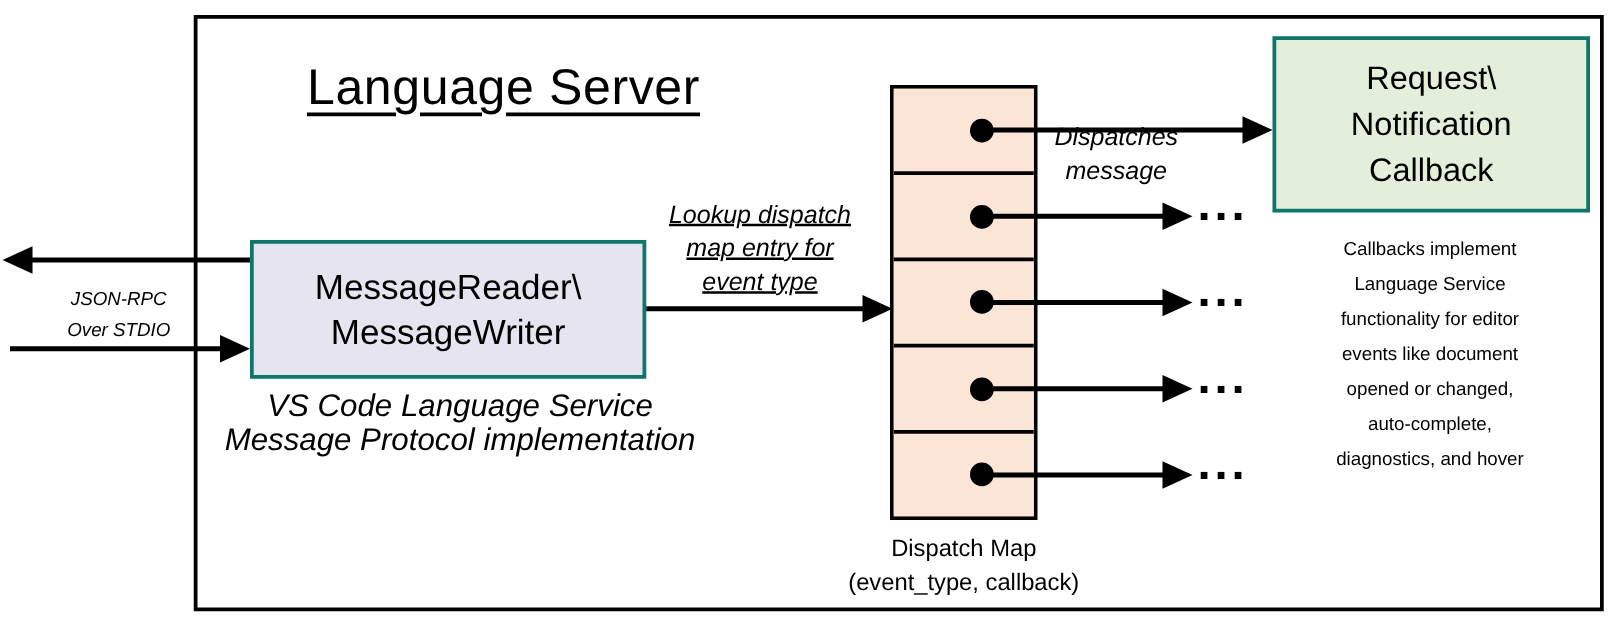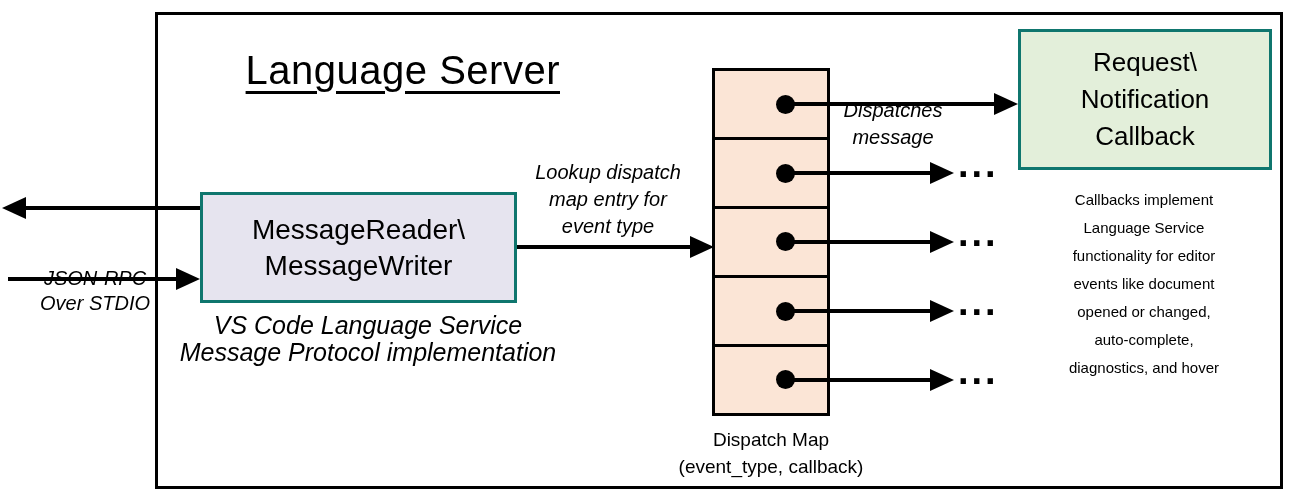--- a/index.html
+++ b/index.html
@@ -42,22 +42,22 @@
   }
   .reader-node { left: 200px; top: 192px; width: 317px; height: 111px; font-size: 28px; line-height: 36px; }
   .callback-node { left: 1018px; top: 29px; width: 254px; height: 141px; font-size: 26px; line-height: 37px; }
   .lbl {
     position: absolute;
     text-align: center;
     white-space: pre-line;
   }
   .italic { font-style: italic; }
   .reader-caption { left: 178px; top: 312px; width: 380px; font-size: 25px; line-height: 27px; font-style: italic; }
-  .json-rpc-label { left: 20px; top: 227px; width: 150px; font-size: 20px; line-height: 25px; margin-top: 39px; }
-  .lookup-label { left: 518px; top: 159px; width: 180px; font-size: 20px; line-height: 27px; }
+  .json-rpc-label { left: 20px; top: 227px; width: 150px; font-size: 15px; line-height: 25px; }
+  .lookup-label { left: 518px; top: 159px; width: 180px; font-size: 20px; line-height: 27px; text-decoration: underline; }
   .dispatches-label { left: 828px; top: 57px; width: 130px; font-size: 20px; line-height: 27px; margin-top: 40px; }
   .callback-desc { left: 1002px; top: 186px; width: 284px; font-size: 15px; line-height: 28px; }
   .dispatch-caption { left: 645px; top: 426px; width: 252px; font-size: 19px; line-height: 27px; }
   .hline { position: absolute; height: 4px; background: #000; }
   .ah-r {
     position: absolute; width: 0; height: 0;
     border-left: 24px solid #000;
     border-top: 11px solid transparent;
     border-bottom: 11px solid transparent;
   }

